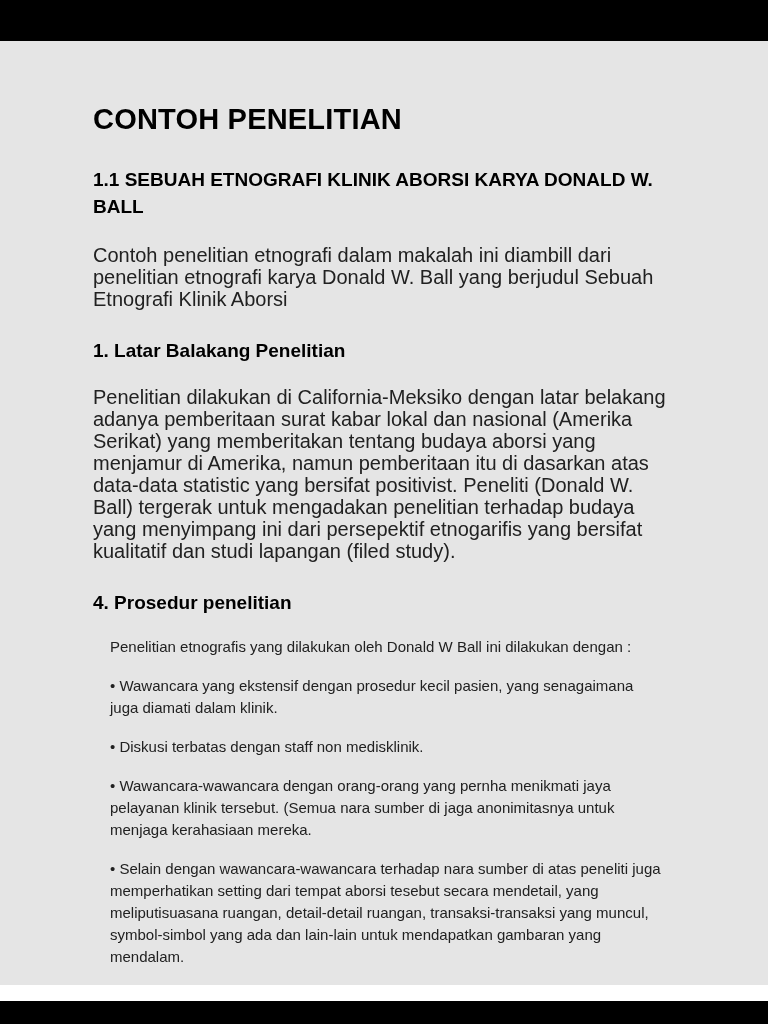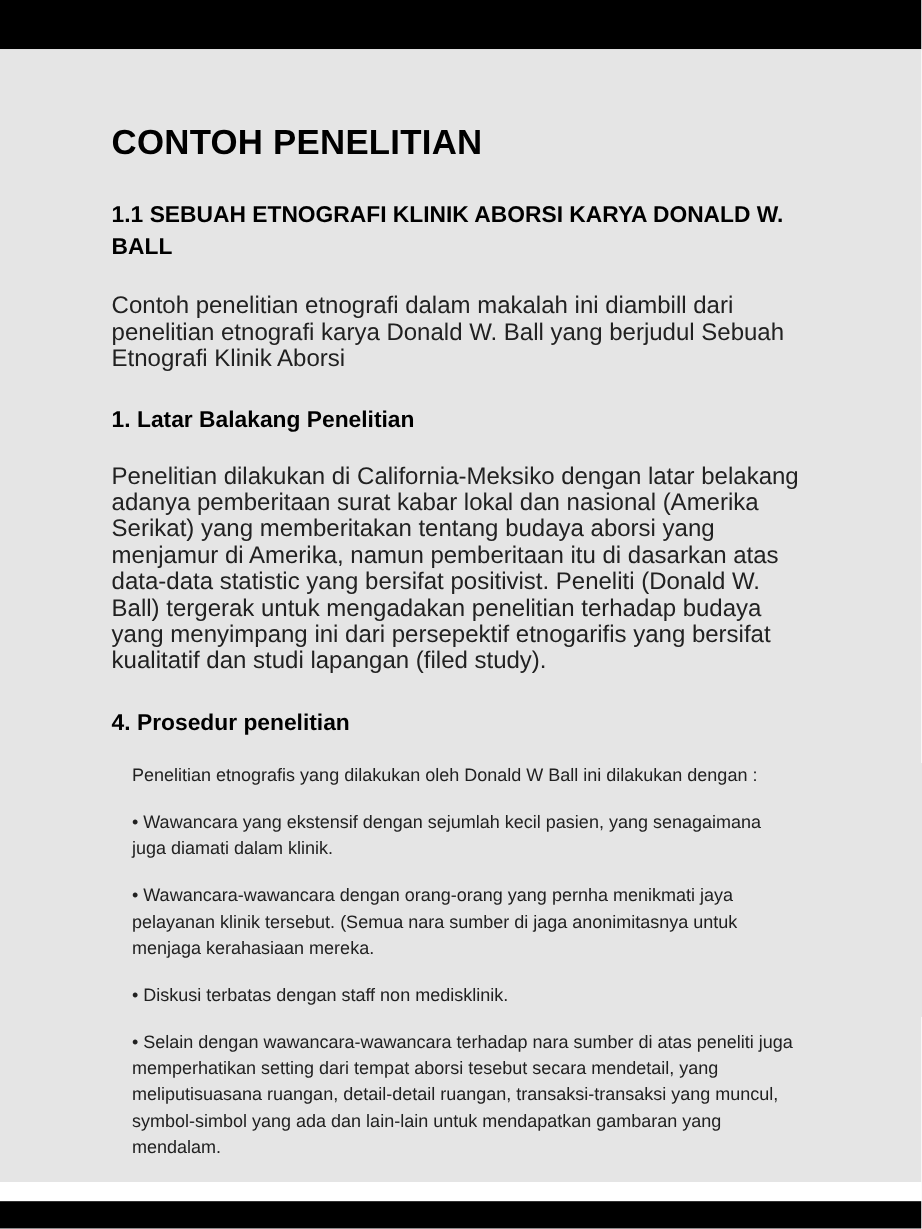--- a/index.html
+++ b/index.html
@@ -86,23 +86,23 @@
     <p class="para">Contoh penelitian etnografi dalam makalah ini diambill dari penelitian etnografi karya Donald W. Ball yang berjudul Sebuah Etnografi Klinik Aborsi</p>
 
     <h3 class="section-heading">1. Latar Balakang Penelitian</h3>
 
     <p class="para">Penelitian dilakukan di California-Meksiko dengan latar belakang adanya pemberitaan surat kabar lokal dan nasional (Amerika Serikat) yang memberitakan tentang budaya aborsi yang menjamur di Amerika, namun pemberitaan itu di dasarkan atas data-data statistic yang bersifat positivist. Peneliti (Donald W. Ball) tergerak untuk mengadakan penelitian terhadap budaya yang menyimpang ini dari persepektif etnogarifis yang bersifat kualitatif dan studi lapangan (filed study).</p>
 
     <h3 class="section-heading">4. Prosedur penelitian</h3>
 
     <div class="body-block">
       <p>Penelitian etnografis yang dilakukan oleh Donald W Ball ini dilakukan dengan :</p>
-      <p>• Wawancara yang ekstensif dengan sejumlah kecil pasien, yang senagaimana juga diamati dalam klinik.</p>
+      <p>• Wawancara yang ekstensif dengan prosedur kecil pasien, yang senagaimana juga diamati dalam klinik.</p>
+      <p>• Diskusi terbatas dengan staff non medisklinik.</p>
       <p>• Wawancara-wawancara dengan orang-orang yang pernha menikmati jaya pelayanan klinik tersebut. (Semua nara sumber di jaga anonimitasnya untuk menjaga kerahasiaan mereka.</p>
-      <p>• Diskusi terbatas dengan staff non medisklinik.</p>
       <p>• Selain dengan wawancara-wawancara terhadap nara sumber di atas peneliti juga memperhatikan setting dari tempat aborsi tesebut secara mendetail, yang meliputisuasana ruangan, detail-detail ruangan, transaksi-transaksi yang muncul, symbol-simbol yang ada dan lain-lain untuk mendapatkan gambaran yang mendalam.</p>
     </div>
 
   </div>
 
   <div class="bar bottom"></div>
 
 </div>
 
 </body></html>

